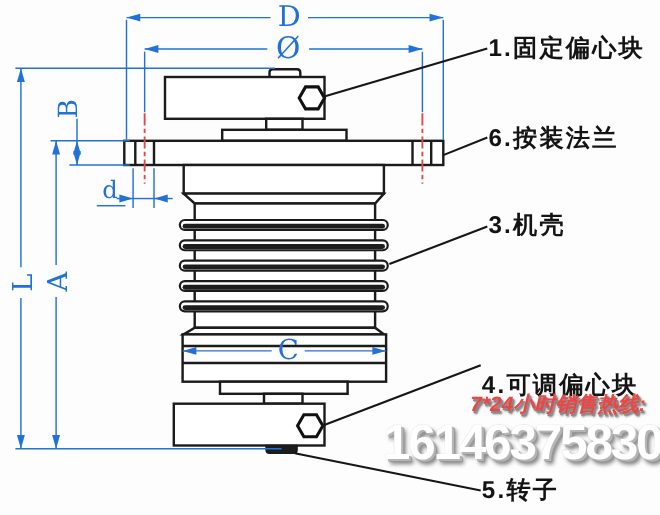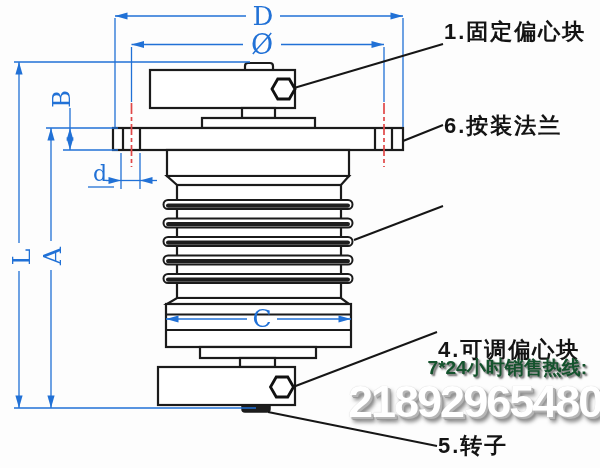--- a/index.html
+++ b/index.html
@@ -5,22 +5,22 @@
   html,body{margin:0;padding:0;background:#fff;}
   #stage{position:relative;width:600px;height:468px;background:#fdfdfd;overflow:hidden;
          font-family:"Liberation Sans","DejaVu Sans",sans-serif;}
   #stage svg{position:absolute;left:0;top:0;}
   .abs{position:absolute;white-space:nowrap;}
   .dim{font-family:"DejaVu Serif","Liberation Serif",serif;color:#2171d6;line-height:1;}
   .ctr{transform:translate(-50%,-50%);}
   .rot{transform:translate(-50%,-50%) rotate(-90deg);}
   .callout{font-size:22px;font-weight:bold;color:#141414;letter-spacing:2px;
            transform:translateY(-50%);line-height:1;}
-  .wm-line1{font-size:19px;font-weight:bold;color:#14532d;letter-spacing:0px;
-            text-shadow:1px 1px 0 #8a8a8a,2px 2px 2px #666;}
+  .wm-line1{font-size:19px;font-weight:bold;color:#ef4444;letter-spacing:0px;
+            text-shadow:1px 1px 0 #8a8a8a,2px 2px 2px #666;font-style:italic;}
   .wm-line2{font-size:45px;font-weight:bold;color:#fff;letter-spacing:-2px;
             text-shadow:0 0 1px #c4c4c4,2px 2px 0 #b5b5b5,3px 3px 1px #979797,4px 5px 4px #7a7a7a;}
 </style>
 </head>
 <body>
 
 <div id="stage">
 
   <svg width="600" height="468" viewBox="0 0 600 468">
     <defs>
@@ -155,21 +155,22 @@
   </svg>
 
   <span class="abs dim ctr" style="left:263px;top:16px;font-size:26px;">D</span>
   <span class="abs dim ctr" style="left:262px;top:44px;font-size:27px;">Ø</span>
   <span class="abs dim rot" style="left:62px;top:99px;font-size:24px;">B</span>
   <span class="abs dim ctr" style="left:100px;top:174px;font-size:22px;">d</span>
   <span class="abs dim rot" style="left:21px;top:257px;font-size:25px;">L</span>
   <span class="abs dim rot" style="left:52px;top:256px;font-size:25px;">A</span>
   <span class="abs dim ctr" style="left:262px;top:318px;font-size:25px;">C</span>
 
-  <span class="abs callout" style="left:444px;top:32px;">1.固定偏心块</span>
+  <span class="abs callout" style="left:444px;top:44px;">1.固定偏心块</span>
   <span class="abs callout" style="left:444px;top:126px;">6.按装法兰</span>
+  <span class="abs callout" style="left:444px;top:205px;">3.机壳</span>
   <span class="abs callout" style="left:438px;top:331px;margin-top:19px;">4.可调偏心块</span>
   <span class="abs callout" style="left:438px;top:446px;">5.转子</span>
 
   <span class="abs wm-line1" style="right:13px;top:355px;">7*24小时销售热线:</span>
-  <span class="abs wm-line2" style="left:348px;top:376px;">21892965480</span>
+  <span class="abs wm-line2" style="left:348px;top:376px;">16146375830</span>
 
 </div>
 
 </body></html>

